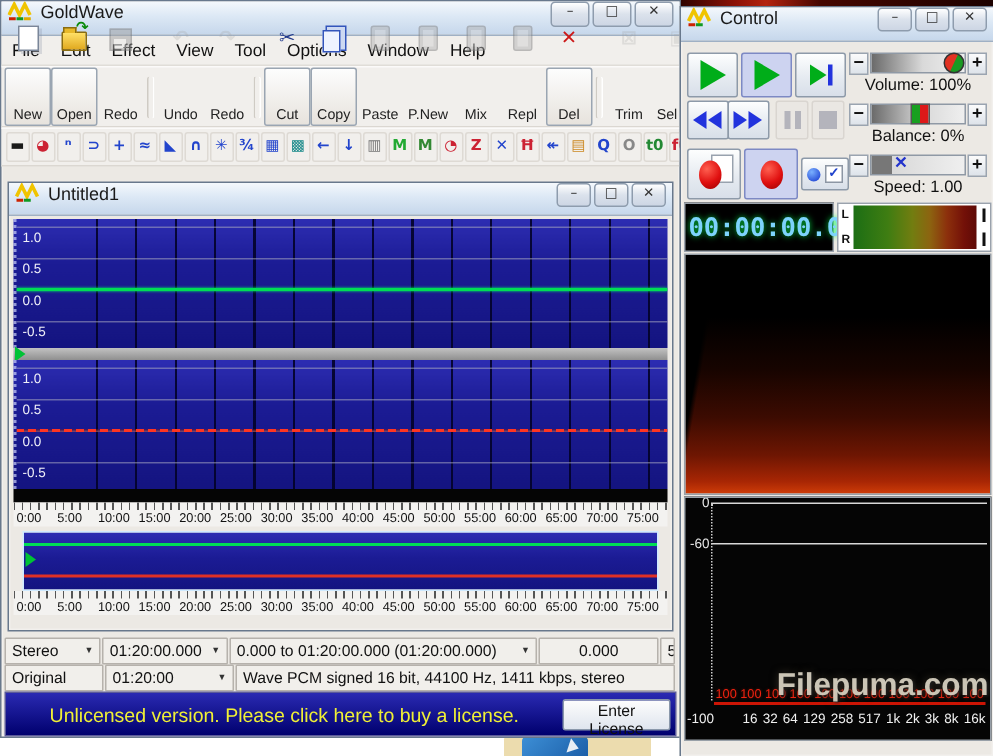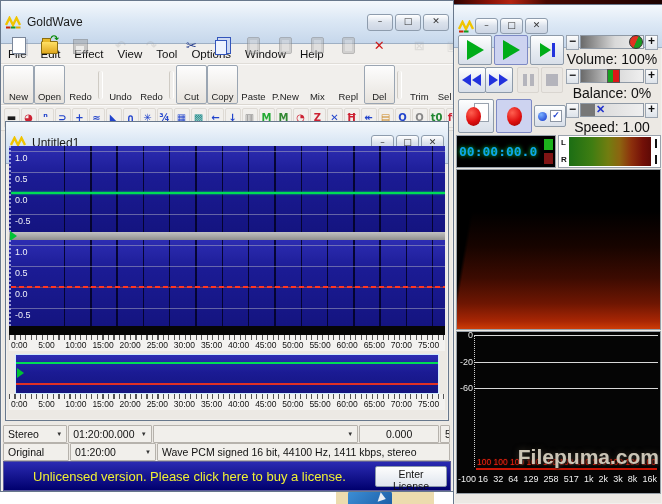--- a/index.html
+++ b/index.html
@@ -2,21 +2,21 @@
 <html><head>
 <meta charset="utf-8">
 <style>
   html,body{margin:0;padding:0;background:#fff;}
   .screen{position:relative;width:662px;height:504px;overflow:hidden;
           font-family:"Liberation Sans",sans-serif;background:#fff;}
 
   
   .win{position:absolute;border:1px solid #68788c;background:#ece9e4;
        box-shadow:0 0 0 1px rgba(255,255,255,.35) inset;}
-  .titlebar{height:22px;display:flex;align-items:center;padding:10px 4px;
+  .titlebar{height:22px;display:flex;padding:0 4px;
             background:linear-gradient(180deg,#f4f8fc 0%,#dce8f5 45%,#c6d7eb 100%);
             border-bottom:1px solid #9fb0c4;}
   .titlebar .ttl{font-size:12px;color:#1a1a1a;margin-left:5px;flex:1;
                  white-space:nowrap;overflow:hidden;}
   .capbtns{display:flex;gap:2px;}
   .capbtn{width:24px;height:15px;border:1px solid #8e9cad;border-radius:3px;
           background:linear-gradient(180deg,#fff, #dbe2ec 50%,#cdd6e4);
           font-size:9px;line-height:13px;text-align:center;color:#333;
           font-family:"DejaVu Sans",sans-serif;}
   .capbtn.small{width:21px;height:14px;}
@@ -131,25 +131,25 @@
   .pm{width:11px;height:13px;border:1px solid #9aa4b0;background:linear-gradient(180deg,#fbfbfb,#dde3ea);
       font-size:12px;font-weight:bold;line-height:11px;text-align:center;color:#111;}
   .track{flex:1;height:12px;border:1px solid #8f99a5;position:relative;
          background:linear-gradient(90deg,#6a6a6a,#d9d9d9 55%,#efefef);margin:0 1px;}
   .handle{position:absolute;top:-1px;width:12px;height:12px;}
   .handle.ball{border-radius:50%;border:1px solid #333;
          background:linear-gradient(115deg,#e23222 48%,#1a9a22 52%);}
   .handle.split{width:11px;height:12px;border:1px solid #555;
          background:linear-gradient(90deg,#18a020 50%,#dd1818 50%);}
   .handle.xmark{color:#2233cc;font-weight:bold;font-size:11px;line-height:12px;text-align:center;}
-  .sliderlabel{position:absolute;font-size:14px;color:#111;text-align:center;}
+  .sliderlabel{position:absolute;font-size:11px;color:#111;text-align:center;}
   .counter{position:absolute;left:2px;top:130px;width:98px;height:31px;background:#000;
            border:1px solid #9aa2ac;display:flex;align-items:center;}
-  .digits{flex:1;font-family:"DejaVu Sans Mono",monospace;font-weight:bold;font-size:13px;
-          color:#0ea5e9;text-shadow:0 0 4px rgba(0,255,80,.8);padding-left:2px;letter-spacing:0;}
+  .digits{flex:1;font-family:"DejaVu Sans Mono",monospace;font-weight:bold;font-size:17px;
+          color:#7dd3fc;text-shadow:0 0 4px rgba(0,255,80,.8);padding-left:2px;letter-spacing:0;}
   .leds{display:flex;flex-direction:column;gap:3px;padding-right:2px;}
   .led{width:9px;height:11px;}
   .led.on{background:#1cb21c;}
   .led.off{background:#801414;}
   .meter{position:absolute;left:104px;top:130px;width:101px;height:31px;background:#fff;
          border:1px solid #9aa2ac;}
   .meter .grad{position:absolute;left:10px;right:9px;top:1px;bottom:1px;
          background:linear-gradient(90deg,#1c6e14,#3f7d12 28%,#727d10 48%,#8c6410 62%,#8c300c 76%,#731008 90%,#5e0a06);}
   .meter .ml{position:absolute;left:2px;font-size:8px;font-weight:bold;color:#111;line-height:8px;}
   .meter .dash{position:absolute;right:3px;width:2px;height:9px;background:#111;}
@@ -164,21 +164,21 @@
   .srow .yl{width:16px;text-align:right;font-size:9px;color:#e8e8e8;line-height:9px;
             transform:translateY(-4px);padding-right:1px;}
   .srow .ln{flex:1;border-top:1px solid #d8d8d8;}
   .yaxis{position:absolute;left:17px;top:3px;bottom:26px;border-left:1px dotted #cfcfcf;}
   .bins{position:absolute;left:20px;right:4px;bottom:26px;display:flex;justify-content:space-between;}
   .bins span{font-size:8.5px;color:#ee2211;text-shadow:0 0 2px #661100;line-height:9px;}
   .baseline{position:absolute;left:19px;right:3px;bottom:23px;height:2px;background:#cc1505;}
   .freqs{position:absolute;left:1px;right:3px;bottom:9px;display:flex;}
   .freqs .fl{font-size:9px;color:#f0f0f0;line-height:10px;}
   .freqs .floor{width:17px;text-align:right;}
-  .freqs .list{flex:1;display:flex;justify-content:space-between;padding-left:3px;}
+  .freqs .list{flex:1;display:flex;justify-content:space-between;padding-left:20px;}
   .watermark{position:absolute;right:1px;bottom:24px;font-size:21px;font-weight:bold;
              color:rgba(228,221,204,.88);text-shadow:1px 1px 2px rgba(30,30,30,.95),0 0 6px rgba(90,80,60,.6);
              letter-spacing:0;}
   .topstrip2{position:absolute;left:452px;top:0;width:210px;height:6px;
             background:linear-gradient(90deg,#2a0200,#8c1206 18%,#b42410 28%,#470700 45%,#1c0100);}
   .tasktab{position:absolute;left:336px;top:489px;width:98px;height:15px;background:#ecdcae;
            border-radius:4px 4px 0 0;}
   .taskicon{position:absolute;left:12px;top:2px;width:44px;height:13px;border-radius:3px 3px 0 0;
             background:linear-gradient(135deg,#3d8fd6,#1c5fa8);}
   .taskicon::after{content:"";position:absolute;right:6px;top:2px;width:0;height:0;
@@ -568,20 +568,21 @@
     <div class="statusrow" id="status1">
       <div class="cell" style="width:56px">
         <span>Stereo</span>
           <span class="arrow">▼</span>
       </div>
       <div class="cell" style="width:76px">
         <span>01:20:00.000</span>
           <span class="arrow">▼</span>
       </div>
       <div class="cell" style="width:202px;justify-content:center">
+        <span>0.000 to 01:20:00.000 (01:20:00.000)</span>
           <span class="arrow">▼</span>
       </div>
       <div class="cell" style="width:72px;justify-content:center">
         <span>0.000</span>
       </div>
       <div class="cell" style="flex:1">
         <span>5 : Unlic</span>
       </div>
     </div>
     <div class="statusrow" id="status2">
@@ -603,20 +604,21 @@
     </div>
   </div>
 
   <div class="win" id="ctrlwin">
     <div class="titlebar">
       <svg class="logo" viewBox="0 0 17 13">
         <polyline points="1,9 4.5,2 8,9 11.5,2 15,9" stroke="#f0c400" stroke-width="2.4" fill="none"></polyline>
         <rect x="1" y="10.5" width="4.5" height="2" fill="#cc2200"></rect>
         <rect x="6" y="10.5" width="4.5" height="2" fill="#119922"></rect>
       </svg>
+      <span class="ttl">Control</span>
       <span class="capbtns">
         <span class="capbtn small">–</span>
         <span class="capbtn small">□</span>
         <span class="capbtn small">✕</span>
       </span>
     </div>
 
     <div class="cbtn" style="left:4px;top:30px;width:32px;height:28px">
       <span class="tri"></span>
     </div>
@@ -699,24 +701,20 @@
       <span class="dash" style="top:3px"></span>
       <span class="dash" style="bottom:3px"></span>
     </div>
 
     <div class="fire"></div>
 
     <div class="spectrum">
       <div class="sgrid">
           <div class="srow">
           <span class="yl">0</span>
-          <span class="ln"></span>
-        </div>
-          <div class="srow">
-          <span class="yl">-20</span>
           <span class="ln"></span>
         </div>
           <div class="srow">
           <span class="yl">-60</span>
           <span class="ln"></span>
         </div>
         </div>
       <div class="yaxis"></div>
       <div class="bins">
           <span>100</span>

